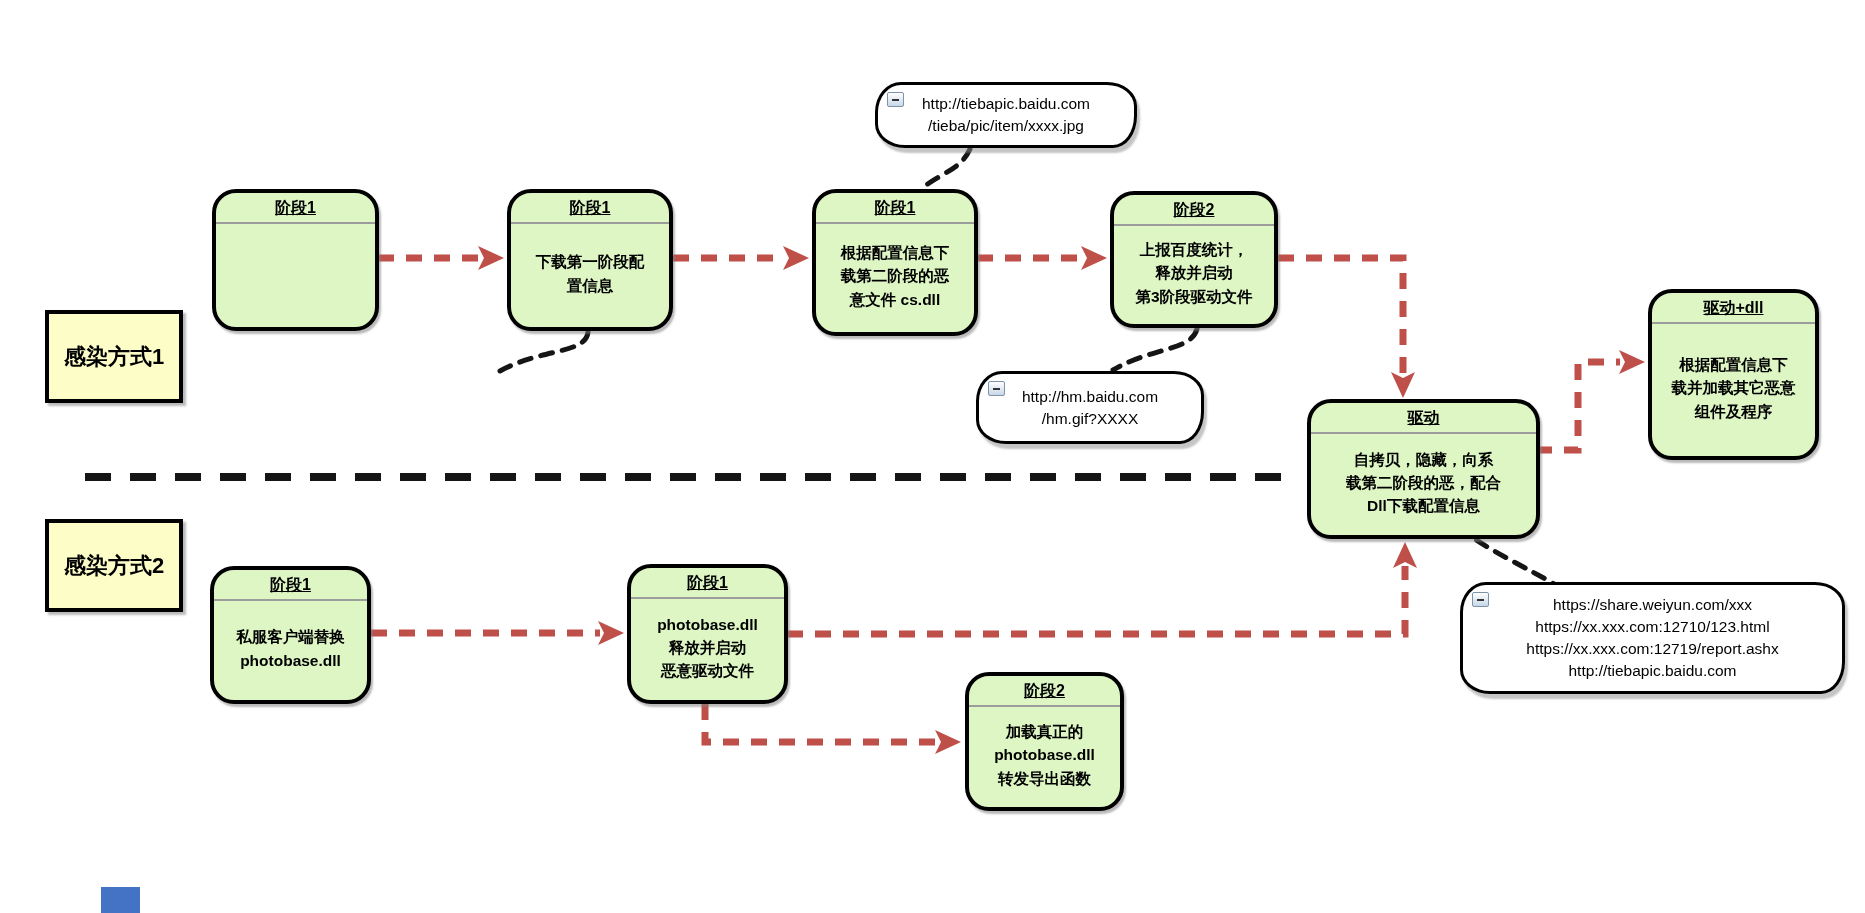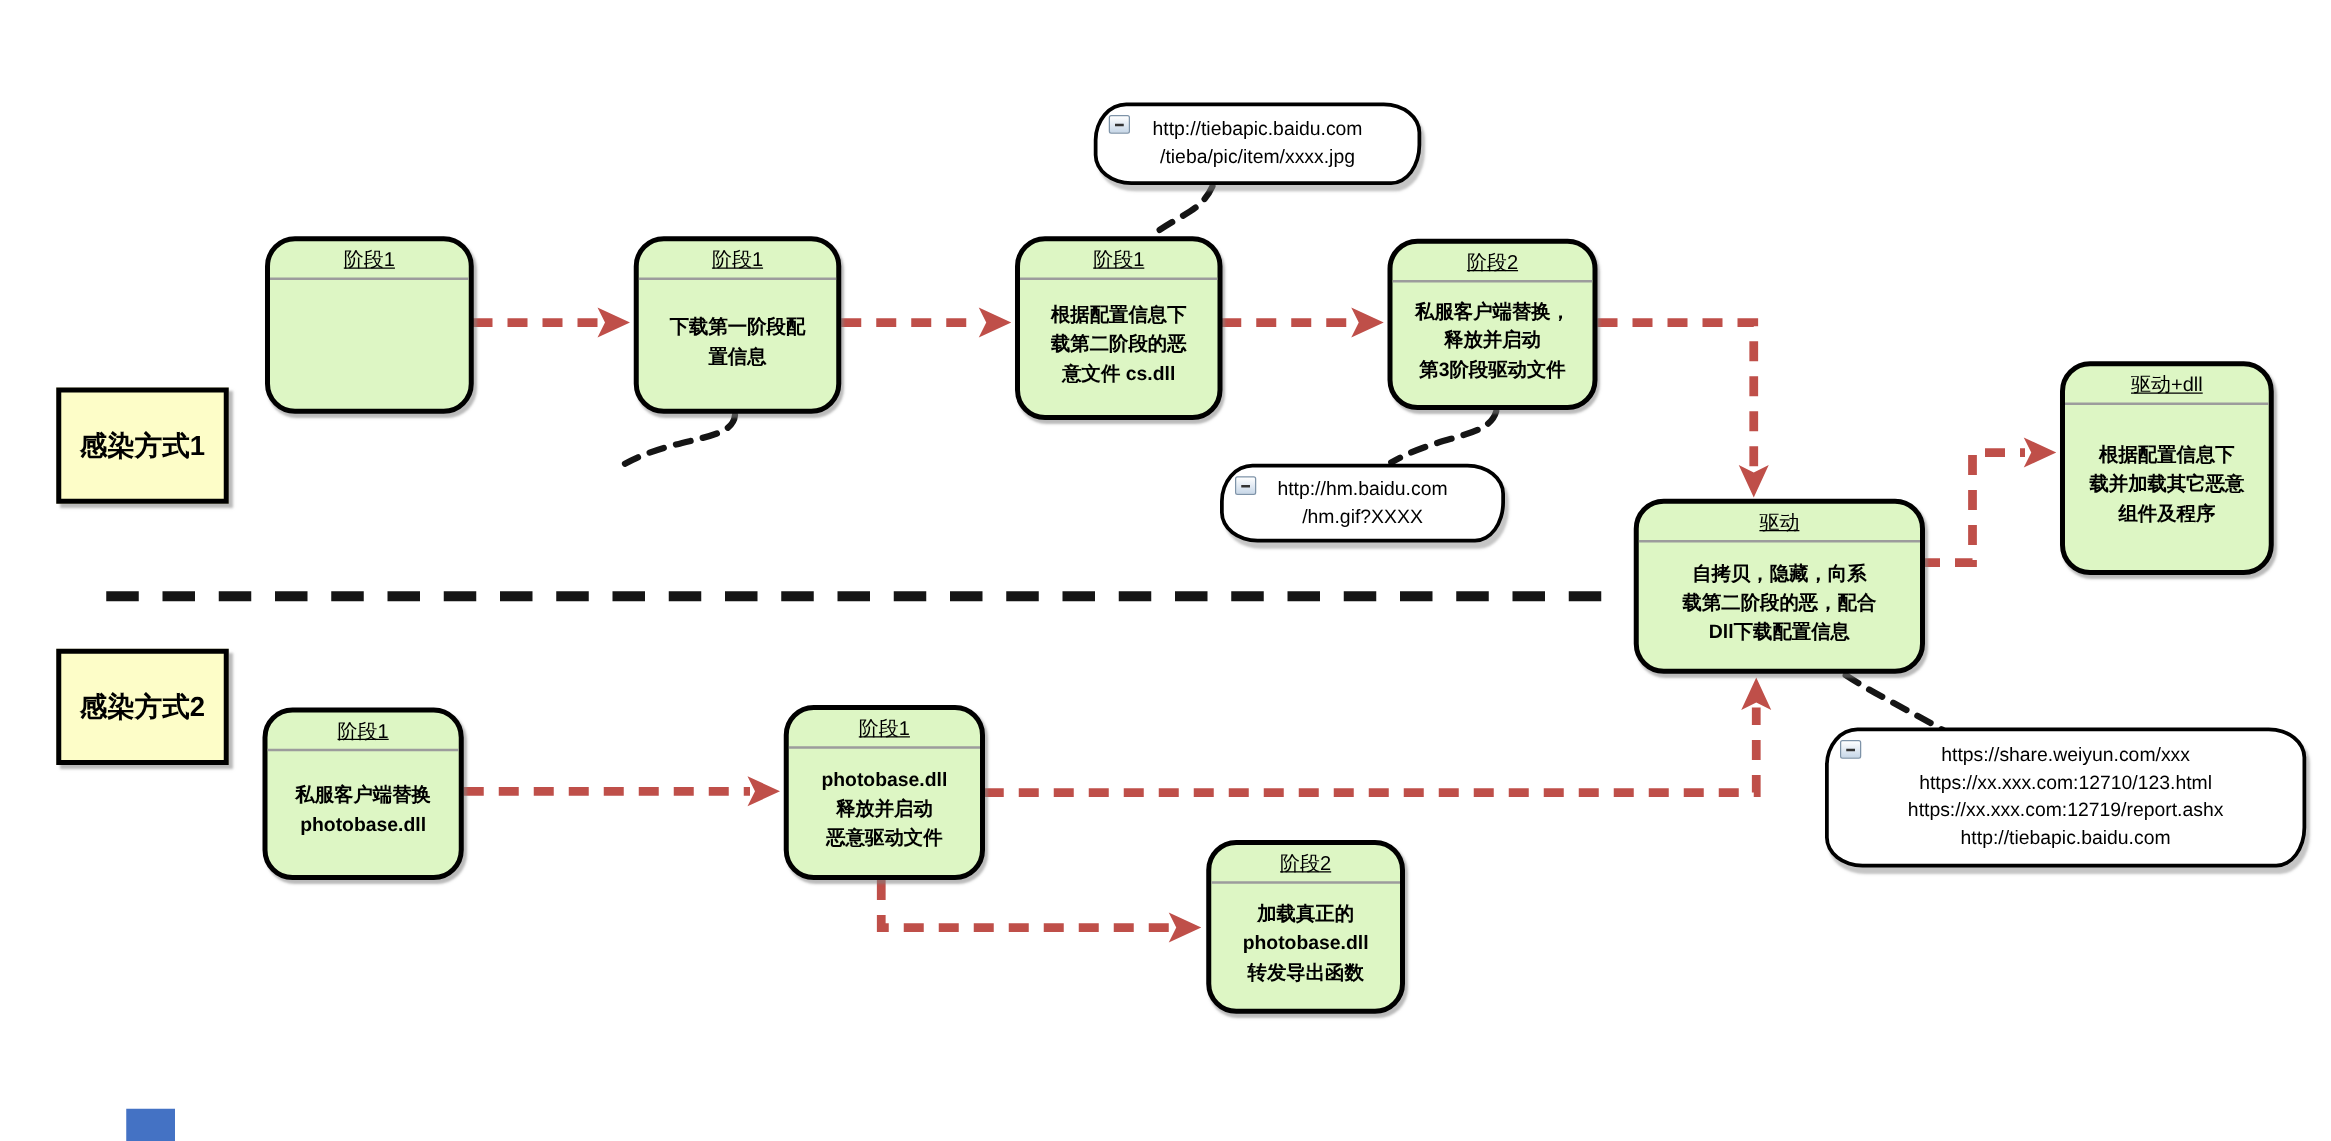--- a/index.html
+++ b/index.html
@@ -8,21 +8,21 @@
   svg.edges{position:absolute;left:0;top:0;width:1865px;height:913px;pointer-events:none;}
   svg .red{stroke:var(--arrow-red);stroke-width:7;fill:none;stroke-dasharray:16 12;}
   svg .redhead{fill:var(--arrow-red);stroke:none;}
   svg .blk{stroke:var(--connector-black);stroke-width:5;fill:none;stroke-dasharray:12 10;stroke-linecap:round;}
   svg .divider{stroke:var(--connector-black);stroke-width:8;fill:none;stroke-dasharray:26 19;}
 
   .node{position:absolute;box-sizing:border-box;background:var(--node-fill);
     border:4px solid var(--node-border);border-radius:24px;
     box-shadow:2px 3px 2px rgba(130,130,130,.55);
     display:flex;flex-direction:column;overflow:hidden;}
-  .node-title{flex:0 0 auto;text-align:center;font-weight:normal;font-size:16px;
+  .node-title{flex:0 0 auto;text-align:center;font-weight:bold;font-size:16px;
     padding:5px 4px 3px;text-decoration:underline;border-bottom:2px solid #9c9c9c;}
   .node-body{flex:1;display:flex;align-items:center;justify-content:center;
     text-align:center;font-weight:bold;font-size:15.5px;line-height:1.5;
     white-space:pre-line;padding:2px 4px 6px;}
 
   .ylabel{position:absolute;box-sizing:border-box;background:var(--label-fill);
     border:4px solid #000;box-shadow:3px 3px 2px rgba(130,130,130,.55);
     display:flex;align-items:center;justify-content:center;
     font-weight:bold;font-size:22px;}
 
@@ -94,21 +94,21 @@
 置信息</div>
   </div>
   <div class="node" style="left:812px;top:189px;width:166px;height:147px">
     <div class="node-title">阶段1</div>
     <div class="node-body">根据配置信息下
 载第二阶段的恶
 意文件 cs.dll</div>
   </div>
   <div class="node" style="left:1110px;top:191px;width:168px;height:137px">
     <div class="node-title">阶段2</div>
-    <div class="node-body">私服客户端替换，
+    <div class="node-body">上报百度统计，
 释放并启动
 第3阶段驱动文件</div>
   </div>
 
   <div class="node" style="left:1307px;top:399px;width:233px;height:140px">
     <div class="node-title">驱动</div>
     <div class="node-body">自拷贝，隐藏，向系
 载第二阶段的恶，配合
 Dll下载配置信息</div>
   </div>
@@ -135,21 +135,21 @@
     <div class="node-body">加载真正的
 photobase.dll
 转发导出函数</div>
   </div>
 
   <div class="note" style="left:875px;top:82px;width:262px;height:66px">
     <span class="note-icon"><i></i></span>
     <div class="note-text">http://tiebapic.baidu.com
 /tieba/pic/item/xxxx.jpg</div>
   </div>
-  <div class="note" style="left:976px;top:371px;width:228px;height:63px">
+  <div class="note" style="left:976px;top:371px;width:228px;height:73px">
     <span class="note-icon"><i></i></span>
     <div class="note-text">http://hm.baidu.com
 /hm.gif?XXXX</div>
   </div>
   <div class="note" style="left:1460px;top:582px;width:385px;height:112px">
     <span class="note-icon"><i></i></span>
     <div class="note-text">https://share.weiyun.com/xxx
 https://xx.xxx.com:12710/123.html
 https://xx.xxx.com:12719/report.ashx
 http://tiebapic.baidu.com</div>

